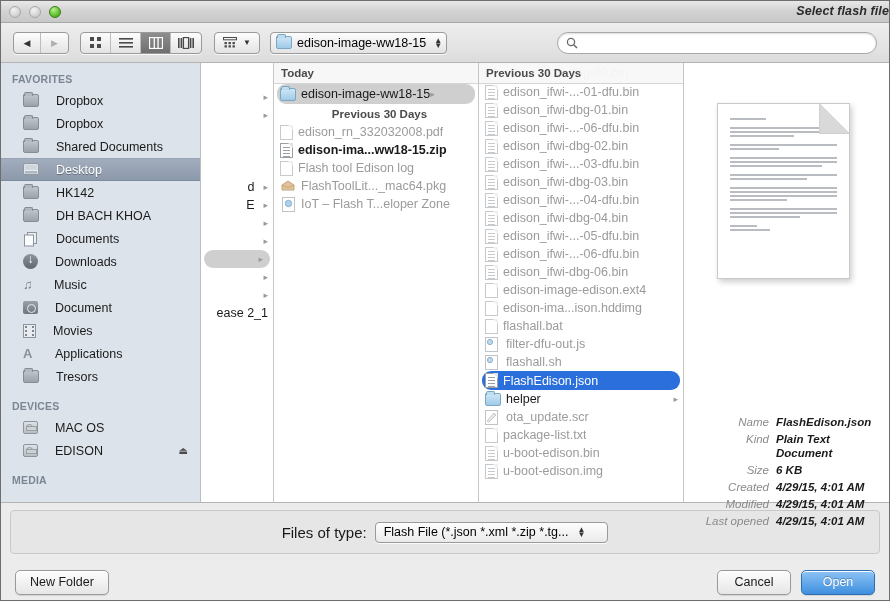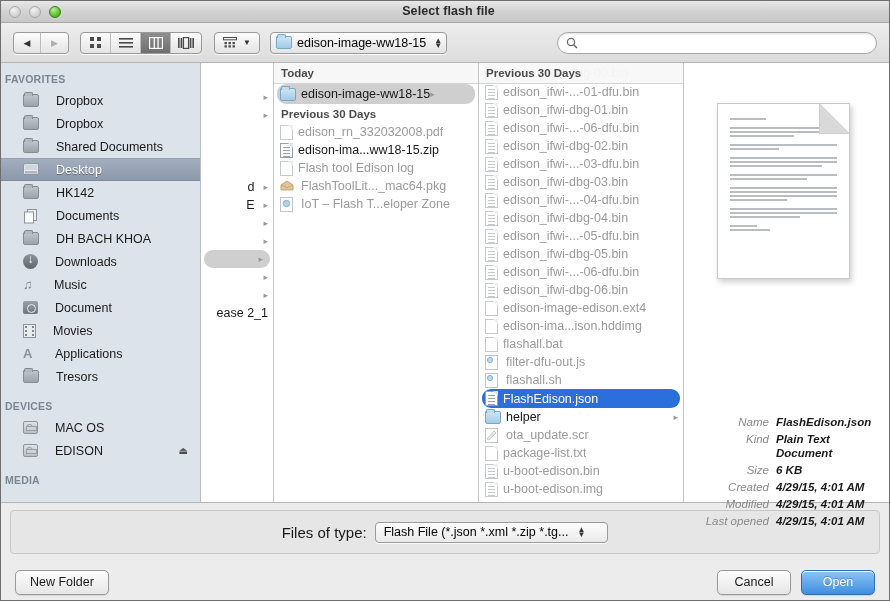--- a/index.html
+++ b/index.html
@@ -17,22 +17,22 @@
 
   
   .titlebar {
     height:22px; width:100%;
     background:linear-gradient(to bottom,#e8e8e8 0%,#d2d2d2 50%,#c8c8c8 100%);
     border-bottom:1px solid #a8a8a8;
     position:relative;
   }
   .title {
     position:absolute; left:7px; right:0; top:3px;
-    text-align:center; font-size:12.5px; font-weight:600;
-    color:#2b2b2b; letter-spacing:.1px;
+    text-align:right; font-size:12.5px; font-weight:600;
+    color:#2b2b2b; letter-spacing:.1px;font-style:italic;
   }
   .lights { position:absolute; left:8px; top:5px; display:flex; gap:8px; }
   .light { width:12px; height:12px; border-radius:50%; }
   .light.red    { background:radial-gradient(circle at 35% 30%,#f2f2f2,#cfcfcf 70%,#b4b4b4);
                   border:1px solid #a8a8a8; }
   .light.yellow { background:radial-gradient(circle at 35% 30%,#f2f2f2,#cfcfcf 70%,#b4b4b4);
                   border:1px solid #a8a8a8; }
   .light.green  { background:radial-gradient(circle at 35% 28%,#b9ee8e,#5dc22d 60%,#3d9a18);
                   border:1px solid #3b7d18; }
 
@@ -74,21 +74,21 @@
                      font-family:inherit; background:transparent; }
 
   
   .browser { display:flex; height:440px; border-bottom:1px solid #b4b4b4;
              background:#fff; }
 
   
   .sidebar { width:200px; background:#dde3ea; border-right:1px solid #b9bec4;
              overflow:hidden; padding-top:7px; position:relative; flex:none; }
   .sb-head { font-size:10.5px; font-weight:bold; color:#7b8695;
-             padding:3px 0 4px 4px; letter-spacing:.2px; }
+             padding:3px 0 4px 11px; letter-spacing:.2px; }
   .sb-item { height:23px; display:flex; align-items:center; gap:17px;
              padding-left:22px; font-size:12.5px; color:#1a1a1a; position:relative; }
   .sb-item.sel { background:linear-gradient(to bottom,#a2adbd,#8c99ab);
                  color:#fff; text-shadow:0 1px 0 rgba(0,0,0,.35);
                  border-top:1px solid #97a3b3; border-bottom:1px solid #7d8b9e; }
   .sb-item .eject { position:absolute; right:12px; font-size:10px; color:#4c4c4c; }
   .sb-sep { height:9px; }
 
   
   .ico { width:16px; height:14px; flex:none; position:relative; }
@@ -134,41 +134,41 @@
   .film::before,.film::after { content:""; position:absolute; top:1px; width:2px; height:12px;
           background:repeating-linear-gradient(#7d858d 0 2px,transparent 2px 4px); }
   .film::before { left:1px; } .film::after { right:1px; }
   .appA { width:15px; height:14px; color:#8b9199; font-size:13px; line-height:14px;
           font-weight:bold; }
 
   
   .col { border-right:1px solid #c6c6c6; background:#fff; overflow:hidden;
          position:relative; flex:none; }
   .col1 { width:73px; }
-  .col2 { width:205px; }
+  .col2 { width:205px;text-align:center; }
   .col3 { width:205px; }
   .colhead { height:21px; background:#f7f7f7; border-bottom:1px solid #d5d5d5;
              font-size:11.5px; font-weight:bold; color:#4b4b4b;
              display:flex; align-items:center; padding-left:7px; }
   .colhead.sticky { position:absolute; top:0; left:0; right:0; z-index:3;
              background:rgba(247,247,247,.88); }
   .row { height:18px; display:flex; align-items:center; gap:5px;
          padding:0 4px 0 6px; font-size:12.5px; color:#1a1a1a; position:relative;
          white-space:nowrap; }
   .row .nm { overflow:hidden; text-overflow:ellipsis; }
   .row.dim .nm { color:#9b9b9b; }
   .row.sel-blue { }
   .row.sel-blue .pill { background:#2a6fdb; border-radius:9px;
          position:absolute; left:3px; right:3px; top:0; bottom:0; z-index:0; }
   .row.sel-blue .ico, .row.sel-blue .nm { position:relative; z-index:1; }
   .row.sel-blue .nm { color:#fff; }
   .row.sel-grey .pill { background:#cfcfcf; border-radius:9px;
          position:absolute; left:3px; right:3px; top:0; bottom:0; z-index:0; }
   .row.sel-grey .ico, .row.sel-grey .nm, .row.sel-grey .tri { position:relative; z-index:1; }
-  .row.bold .nm { font-weight:400; }
+  .row.bold .nm { font-weight:700; }
   .tri { position:absolute; right:5px; color:#9a9a9a; font-size:9px; z-index:1; }
 
   .col1 .row { justify-content:flex-end; padding-right:5px; }
   .col1 .tri { position:static; margin-left:4px; }
 
   
   .preview { flex:1; background:#fff; position:relative;font-style:italic; }
   .prev-icon { position:absolute; left:50%; transform:translateX(-50%); top:40px;
                width:140px; height:180px; }
   .page { width:133px; height:176px; background:#fff;
@@ -333,33 +333,33 @@
             <rect x="2" y="8" width="12" height="2.6" fill="#aeb6be"></rect>
           </svg>
         </span>
         <span>Desktop</span>
       </div>
       <div class="sb-item">
         <span class="folder"></span>
         <span>HK142</span>
       </div>
       <div class="sb-item">
+        <span class="folder"></span>
+        <span>DH BACH KHOA</span>
+      </div>
+      <div class="sb-item">
         <span class="ico">
           <svg width="16" height="15" viewBox="0 0 16 15">
             <rect x="4.5" y="0.5" width="9" height="11" fill="#eceff2" stroke="#8d949b"></rect>
             <rect x="1.5" y="3" width="9" height="11" fill="#fbfcfd" stroke="#8d949b"></rect>
           </svg>
         </span>
         <span>Documents</span>
       </div>
       <div class="sb-item">
-        <span class="folder"></span>
-        <span>DH BACH KHOA</span>
-      </div>
-      <div class="sb-item">
         <span class="disk"></span>
         <span>Downloads</span>
       </div>
       <div class="sb-item">
         <span class="note">♫</span>
         <span>Music</span>
       </div>
       <div class="sb-item">
         <span class="cam"></span>
         <span>Document</span>
@@ -519,24 +519,20 @@
         <span class="doc lines dim"></span>
         <span class="nm">edison_ifwi-...-04-dfu.bin</span>
       </div>
       <div class="row dim">
         <span class="doc lines dim"></span>
         <span class="nm">edison_ifwi-dbg-04.bin</span>
       </div>
       <div class="row dim">
         <span class="doc lines dim"></span>
         <span class="nm">edison_ifwi-...-05-dfu.bin</span>
-      </div>
-      <div class="row dim">
-        <span class="doc lines dim"></span>
-        <span class="nm">edison_ifwi-dbg-05.bin</span>
       </div>
       <div class="row dim">
         <span class="doc lines dim"></span>
         <span class="nm">edison_ifwi-...-06-dfu.bin</span>
       </div>
       <div class="row dim">
         <span class="doc lines dim"></span>
         <span class="nm">edison_ifwi-dbg-06.bin</span>
       </div>
       <div class="row dim">

